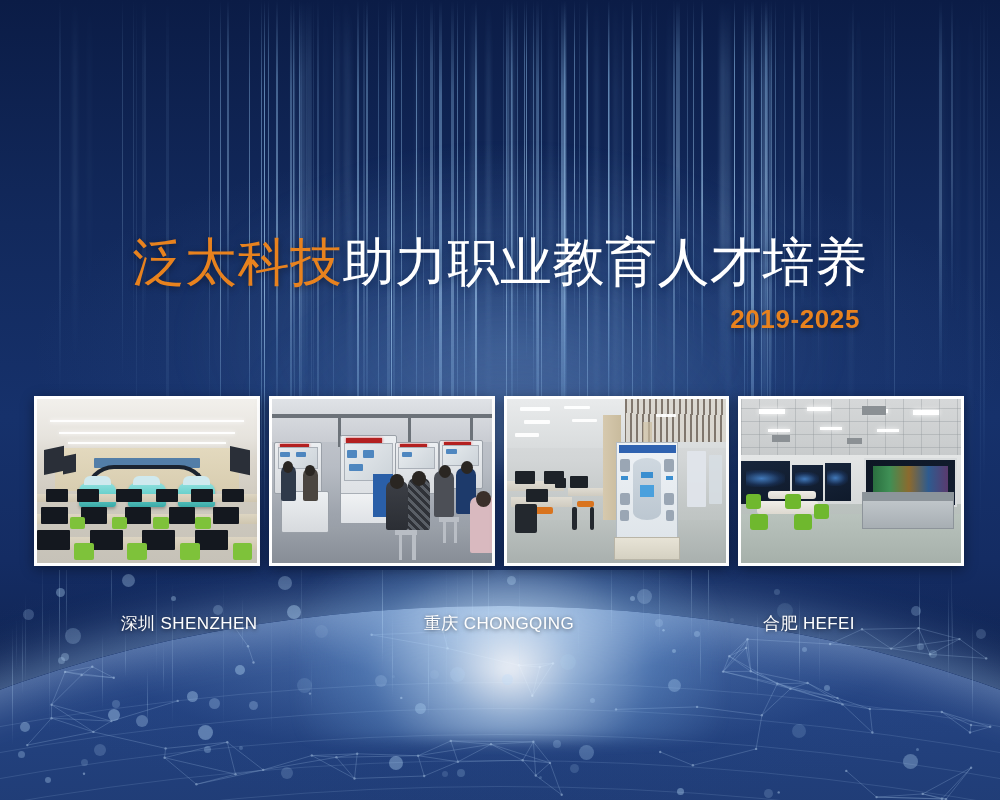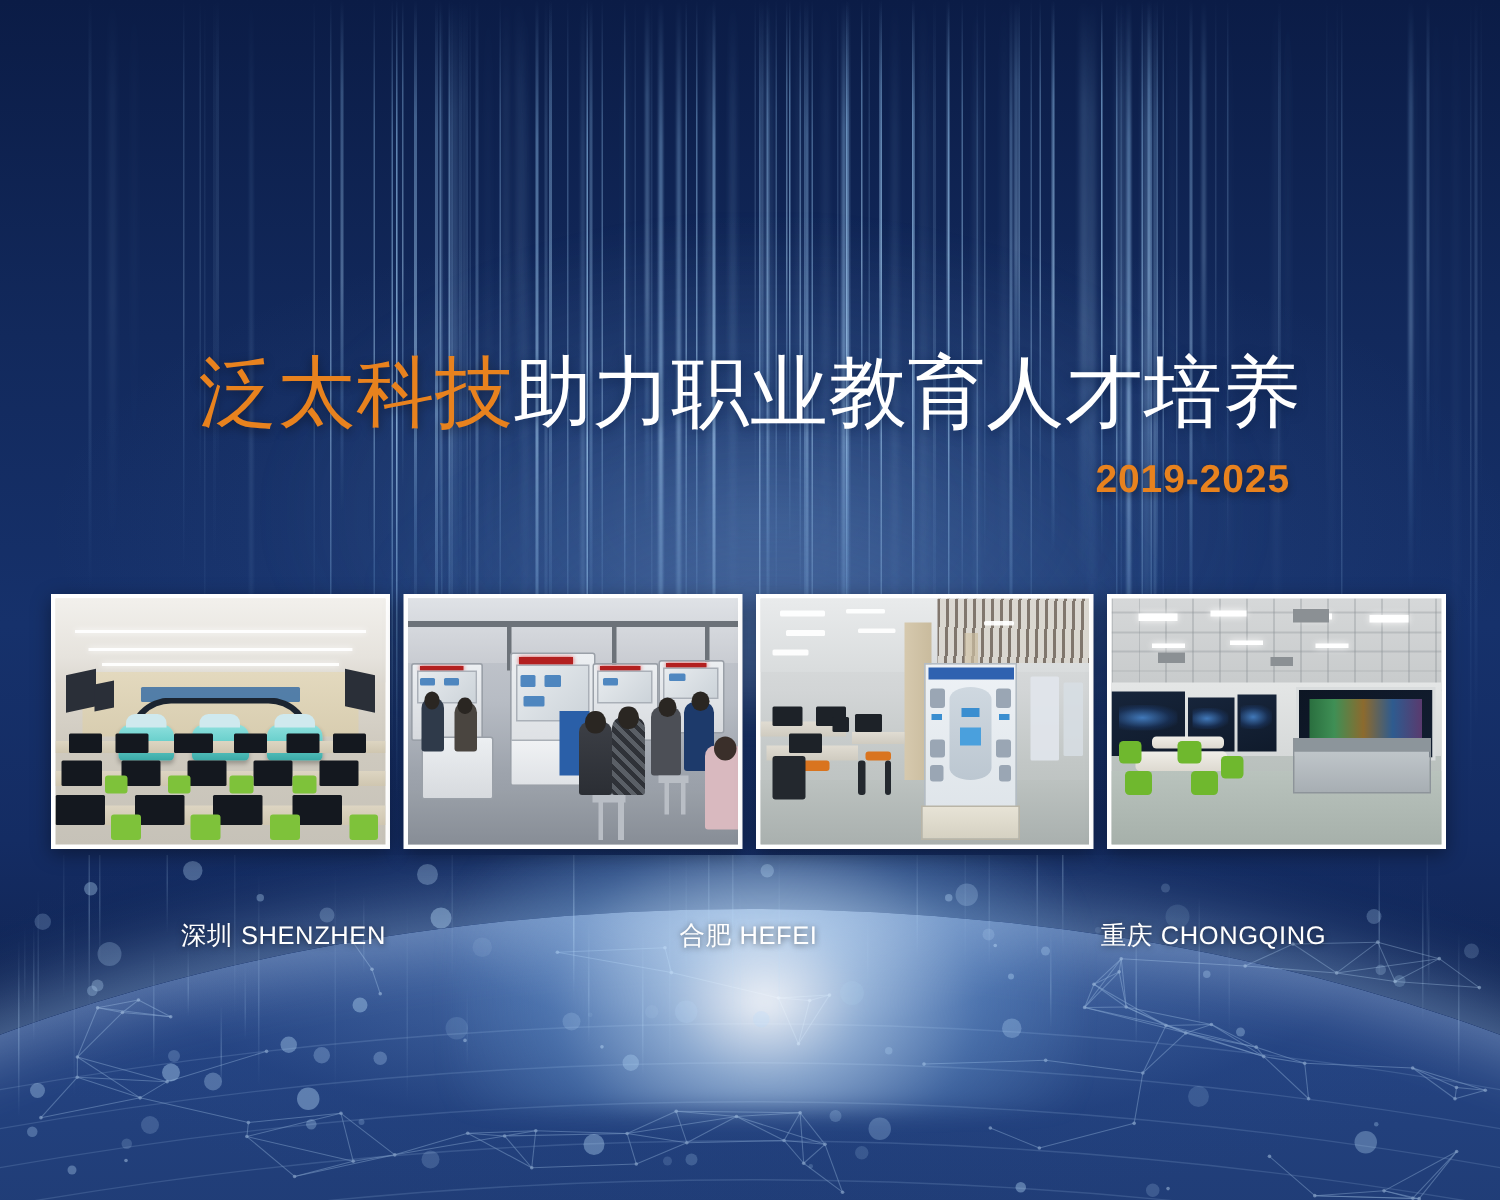--- a/index.html
+++ b/index.html
@@ -945,17 +945,17 @@
         <div class="gchair" style="left:20%;top:58%;width:7%;height:9%;"></div>
         <div class="gchair" style="left:24%;top:70%;width:8%;height:10%;"></div>
         <div class="gchair" style="left:33%;top:64%;width:7%;height:9%;"></div>
       </div>
     </div>
 
   </div>
 
   <div class="captions">
     <div class="cap">深圳  SHENZHEN</div>
+    <div class="cap">重庆  CHONGQING</div>
     <div class="cap">合肥  HEFEI</div>
-    <div class="cap">重庆  CHONGQING</div>
   </div>
 
 </div>
 
 </body></html>

